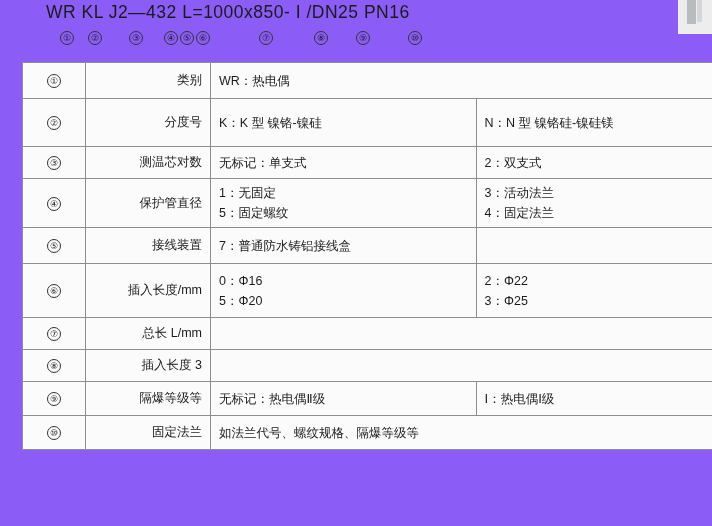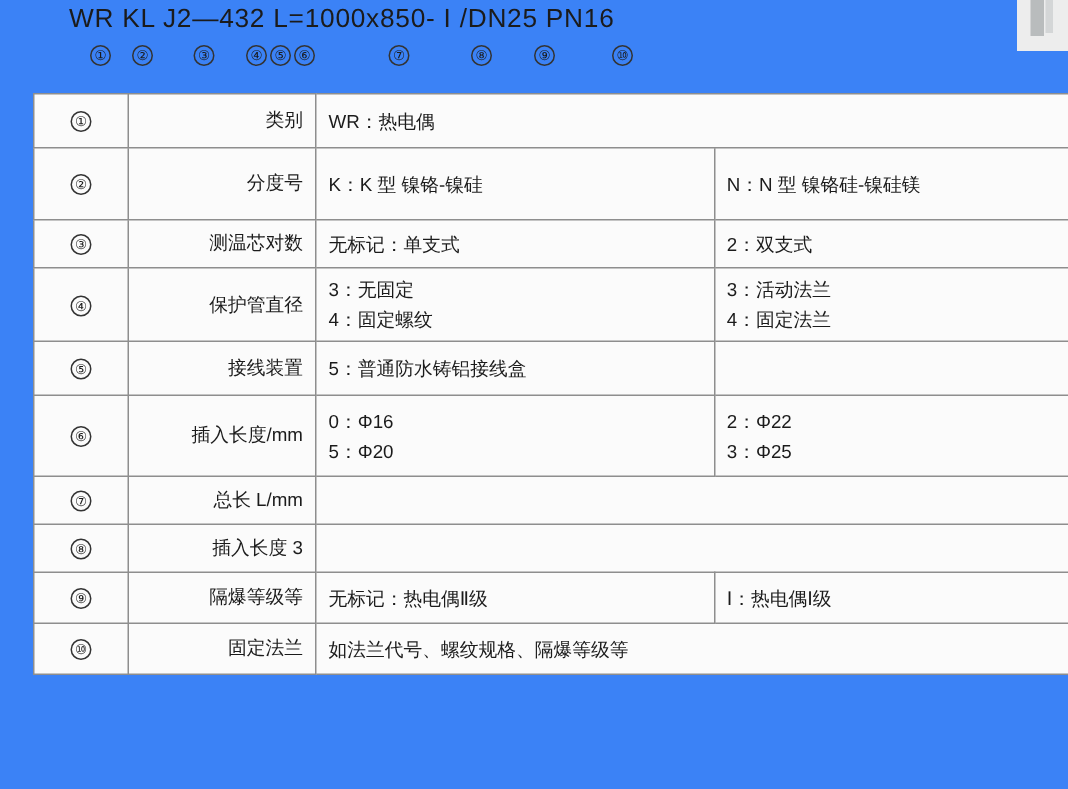--- a/index.html
+++ b/index.html
@@ -12,21 +12,21 @@
     background: #f2f2f2;
     font-family: "Liberation Sans", sans-serif;
     overflow: hidden;
     position: relative;
   }
   .page {
     position: absolute;
     left: 0; top: 0;
     width: 712px;
     height: 526px;
-    background: #3b82f6;
+    background: #8b5cf6;
   }
   
   .top-bar-deco {
     position: absolute;
     right: 0;
     top: 0;
     width: 34px;
     height: 34px;
     background: #ededed;
   }
@@ -176,33 +176,33 @@
             <div class="line2">无标记：单支式</div>
           </td>
           <td class="val">
             <div class="line2">2：双支式</div>
           </td>
         </tr>
         <tr style="height: 48px;">
           <td class="idx"><span class="circ">④</span></td>
           <td class="name nowrapcell">保护管直径</td>
           <td class="val">
-            <div class="line2">3：无固定</div>
-            <div class="line2">4：固定螺纹</div>
+            <div class="line2">1：无固定</div>
+            <div class="line2">5：固定螺纹</div>
           </td>
           <td class="val">
             <div class="line2">3：活动法兰</div>
             <div class="line2">4：固定法兰</div>
           </td>
         </tr>
         <tr style="height: 36px;">
           <td class="idx"><span class="circ">⑤</span></td>
           <td class="name nowrapcell">接线装置</td>
           <td class="val">
-            <div class="line2">5：普通防水铸铝接线盒</div>
+            <div class="line2">7：普通防水铸铝接线盒</div>
           </td>
           <td class="val">
             <div class="line2"></div>
           </td>
         </tr>
         <tr style="height: 54px;">
           <td class="idx"><span class="circ">⑥</span></td>
           <td class="name nowrapcell">插入长度/mm</td>
           <td class="val">
             <div class="line2">0：Φ16</div>

